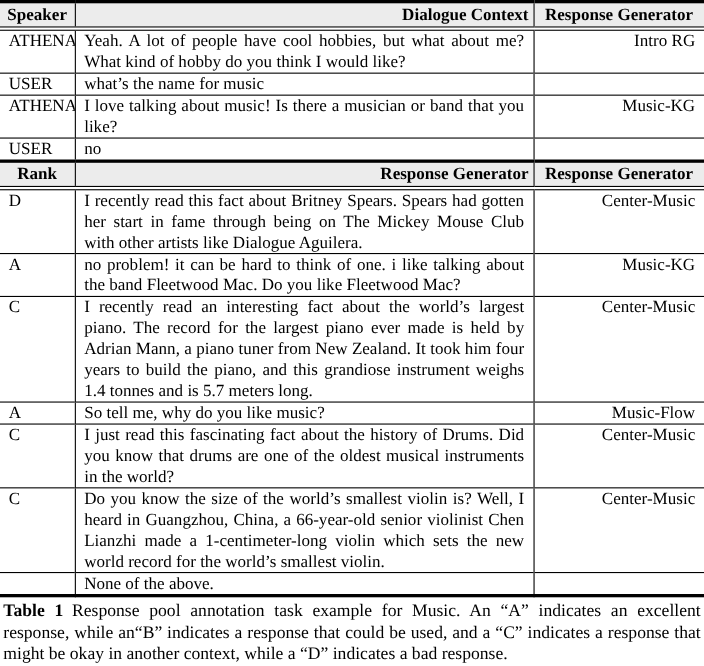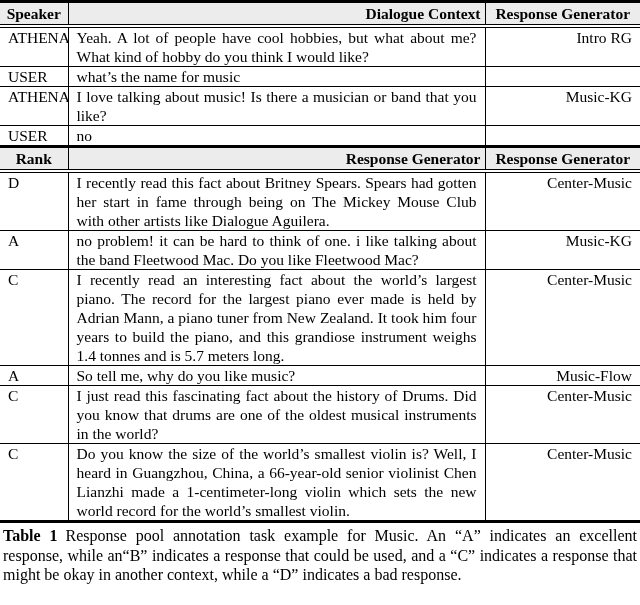--- a/index.html
+++ b/index.html
@@ -138,20 +138,25 @@
         <tr>
     <td class="c1">C</td>
     <td class="c2">I just read this fascinating fact about the history of Drums. Did you know that drums are one of the oldest musical instruments in the world?</td>
     <td class="c3">Center-Music</td>
   </tr>
         <tr>
     <td class="c1">C</td>
     <td class="c2">Do you know the size of the world’s smallest violin is? Well, I heard in Guangzhou, China, a 66-year-old senior violinist Chen Lianzhi made a 1-centimeter-long violin which sets the new world record for the world’s smallest violin.</td>
     <td class="c3">Center-Music</td>
   </tr>
+        <tr>
+    <td class="c1"></td>
+    <td class="c2">None of the above.</td>
+    <td class="c3"></td>
+  </tr>
       </tbody>
   </table>
 
   <div class="caption">
     <span class="caption-label">Table 1</span><span>Response pool annotation task example for Music. An “A” indicates an excellent response, while an“B” indicates a response that could be used, and a “C” indicates a response that might be okay in another context, while a “D” indicates a bad response.</span>
   </div>
 
 </div>
 
 </body></html>

